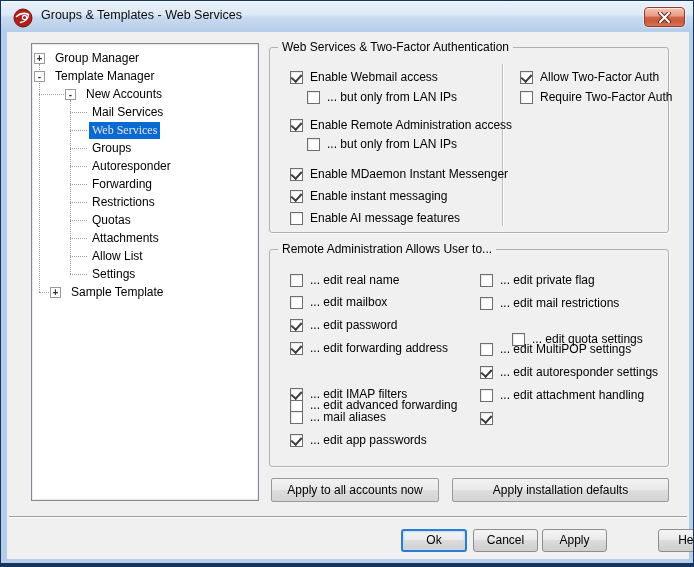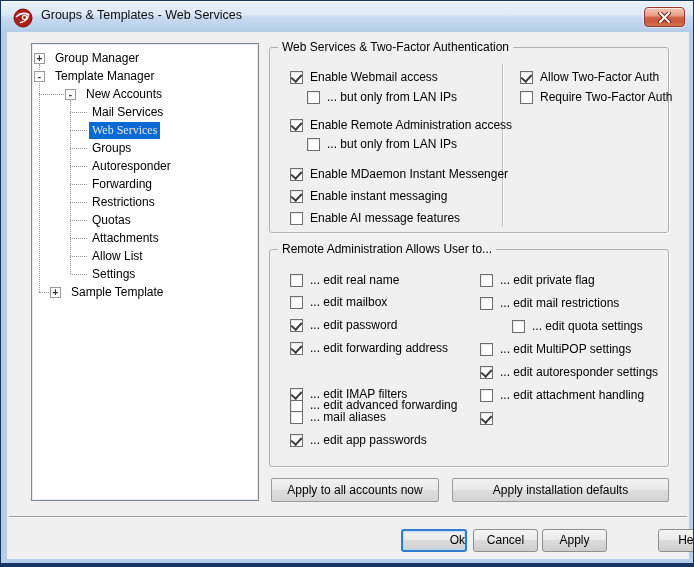--- a/index.html
+++ b/index.html
@@ -262,21 +262,21 @@
       </div>
 
       <div class="cbrow" style="left:210px; top:21px;">
         <span class="cb"></span>
         <span class="cblabel">... edit private flag</span>
       </div>
       <div class="cbrow" style="left:210px; top:44px;">
         <span class="cb"></span>
         <span class="cblabel">... edit mail restrictions</span>
       </div>
-      <div class="cbrow" style="left:210px; top:67px;padding-left:32px;">
+      <div class="cbrow" style="left:210px; top:80px;padding-left:32px;">
         <span class="cb"></span>
         <span class="cblabel">... edit quota settings</span>
       </div>
       <div class="cbrow" style="left:210px; top:90px;">
         <span class="cb"></span>
         <span class="cblabel">... edit MultiPOP settings</span>
       </div>
       <div class="cbrow" style="left:210px; top:113px;">
         <span class="cb checked"></span>
         <span class="cblabel">... edit autoresponder settings</span>
@@ -288,18 +288,18 @@
       <div class="cbrow" style="left:210px; top:159px;">
         <span class="cb checked"></span>
       </div>
     </div>
 
     <button class="panel-btn" style="left:264px; top:446px; width:168px;">Apply to all accounts now</button>
     <button class="panel-btn" style="left:445px; top:446px; width:217px;">Apply installation defaults</button>
 
     <div class="sep"></div>
 
-    <button class="dlg-btn default" style="left:394px; width:66px;text-align:right;">Ok</button>
+    <button class="dlg-btn default" style="left:394px; width:66px;">Ok</button>
     <button class="dlg-btn" style="left:466px; width:65px;">Cancel</button>
     <button class="dlg-btn" style="left:535px; width:65px;">Apply</button>
     <button class="dlg-btn" style="left:604px; width:65px;margin-left:47px;">Help</button>
   </div>
 </div>
 
 </body></html>

